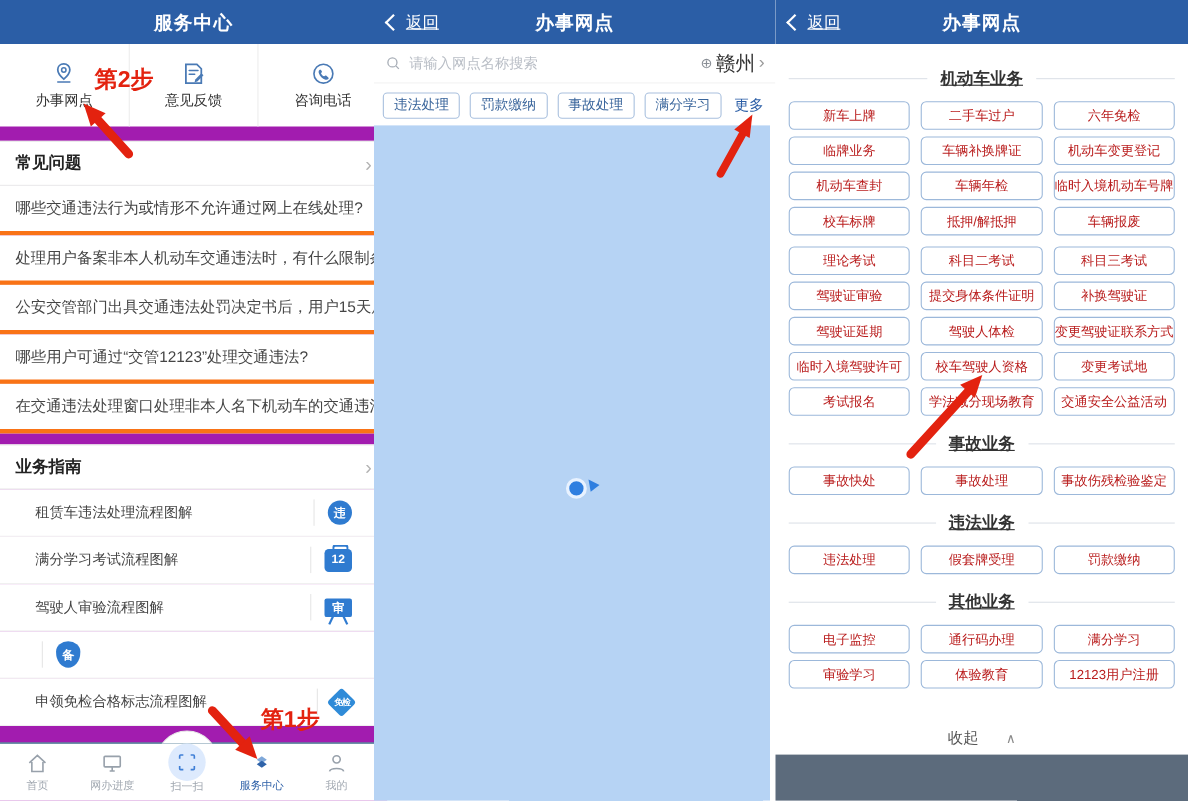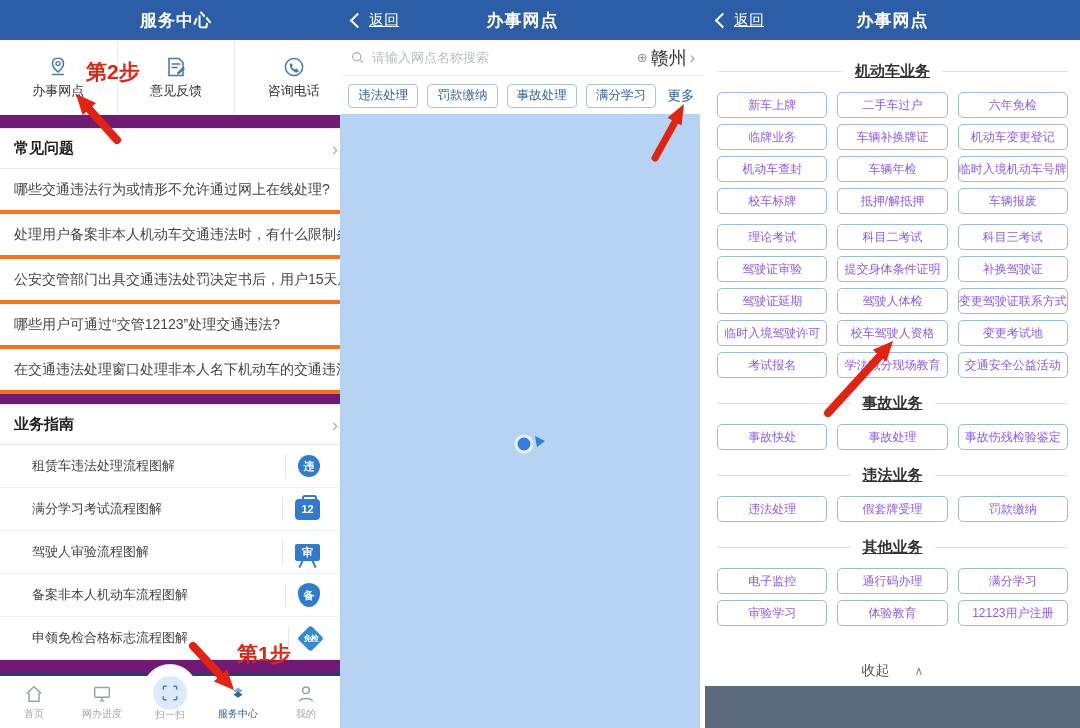--- a/index.html
+++ b/index.html
@@ -1,19 +1,19 @@
 <!DOCTYPE html>
 <html><head>
 <meta charset="utf-8">
 <style>
   html,body{margin:0;padding:0;}
   body{width:1080px;height:728px;position:relative;overflow:hidden;background:#fff;
        font-family:"Liberation Sans","DejaVu Sans",sans-serif;}
   .panel{position:absolute;top:0;height:728px;}
-  .panel-left{left:0;width:352px;background:#701a75;}
+  .panel-left{left:0;width:352px;background:#a21caf;}
   .panel-middle{left:340px;width:365px;background:#fff;}
   .panel-right{left:705px;width:375px;background:#fff;}
 
   
   .appbar{height:40px;background:#2b5ea6;color:#fff;display:flex;align-items:center;
           justify-content:center;position:relative;}
   .appbar .title{font-size:17px;font-weight:bold;letter-spacing:1px;}
   .back{position:absolute;left:12px;top:0;height:40px;display:flex;align-items:center;gap:6px;
         font-size:15px;color:#fff;cursor:pointer;text-decoration:underline;}
   .back .chev{width:9px;height:9px;border-left:2px solid #fff;border-bottom:2px solid #fff;
@@ -47,21 +47,21 @@
   .badge.board{border-radius:2px;height:17px;}
   .badge.board::before,.badge.board::after{content:"";position:absolute;top:16px;width:2px;height:8px;
          background:#2f7bd0;}
   .badge.board::before{left:5px;transform:rotate(25deg);}
   .badge.board::after{right:5px;transform:rotate(-25deg);}
   .badge.shield{width:22px;height:24px;border-radius:50% 50% 50% 50% / 38% 38% 58% 58%;}
   .badge.diamond{width:19px;height:19px;transform:rotate(45deg);border-radius:3px;background:#2f8bd8;}
   .badge.diamond .g{transform:rotate(-45deg);font-size:8px;letter-spacing:-1px;}
 
   .tabbar{position:absolute;bottom:0;left:0;width:340px;height:52px;background:#fff;
-          border-top:3px solid #0c4a6e;display:flex;}
+          border-top:1px solid #0c4a6e;display:flex;}
   .bump-wrap{position:absolute;top:-14px;left:0;width:100%;height:14px;overflow:hidden;pointer-events:none;}
   .bump{position:absolute;left:170px;top:2px;transform:translateX(-50%);width:54px;height:54px;
         border-radius:50%;background:#fff;border:1px solid #e8e8e8;}
   .tab{flex:1;display:flex;flex-direction:column;align-items:center;justify-content:center;gap:2px;
        cursor:pointer;position:relative;}
   .tab svg{width:22px;height:22px;}
   .tab .lbl{font-size:10px;color:#a1a8b1;}
   .tab.active .lbl{color:#2b5ea6;}
   .scanwrap{width:34px;height:34px;border-radius:50%;background:#ddeafd;display:flex;
             align-items:center;justify-content:center;margin:-6px 0 -4px;}
@@ -85,21 +85,21 @@
   .marker{position:absolute;left:172px;top:316px;width:36px;height:26px;}
 
   
   .rp-body{position:absolute;top:40px;bottom:0;left:0;right:0;background:#fff;overflow:hidden;
            padding:6px 12px 0;box-sizing:border-box;}
   .rp-sec{display:flex;align-items:center;gap:12px;margin-top:14px;height:22px;}
   .rp-sec .line{flex:1;height:1px;background:#dde2e8;}
   .rp-title{font-size:15px;font-weight:bold;color:#333;white-space:nowrap;text-decoration:underline;}
   .rp-grid{display:flex;flex-wrap:wrap;gap:6px 10px;margin-top:10px;}
   .rp-btn{width:calc((100% - 20px)/3);height:26px;border:1px solid #9cb8da;border-radius:5px;
-          background:#fff;color:#8b5cf6;font-size:12px;display:flex;align-items:center;
+          background:#fff;color:#b91c1c;font-size:12px;display:flex;align-items:center;
           justify-content:center;white-space:nowrap;overflow:hidden;padding:0 2px;
           box-sizing:border-box;cursor:pointer;font-family:inherit;}
   .collapse{position:absolute;bottom:42px;left:0;right:0;height:30px;background:#fff;display:flex;
             align-items:center;justify-content:center;gap:25px;color:#555;font-size:14px;cursor:pointer;}
   .collapse .caret{color:#8a8a8a;font-size:12px;}
   .rp-footer{position:absolute;bottom:0;left:0;right:0;height:42px;background:#5c6b7c;}
 
   
   .step{position:absolute;color:#e3220f;font-weight:bold;font-size:21px;z-index:60;white-space:nowrap;}
   #overlay{position:absolute;left:0;top:0;width:1080px;height:728px;z-index:55;pointer-events:none;}
@@ -174,21 +174,20 @@
         </span>
     </div>
     <div class="guide-row">
       <span class="lbl">驾驶人审验流程图解</span>
       <span class="vline"></span>
       <span class="badge board">
           <span class="g">审</span>
         </span>
     </div>
     <div class="guide-row">
-      <span class="lbl">备案非本人机动车流程图解</span>
       <span class="vline"></span>
       <span class="badge shield">
           <span class="g">备</span>
         </span>
     </div>
     <div class="guide-row">
       <span class="lbl">申领免检合格标志流程图解</span>
       <span class="vline"></span>
       <span class="badge diamond">
           <span class="g">免检</span>

